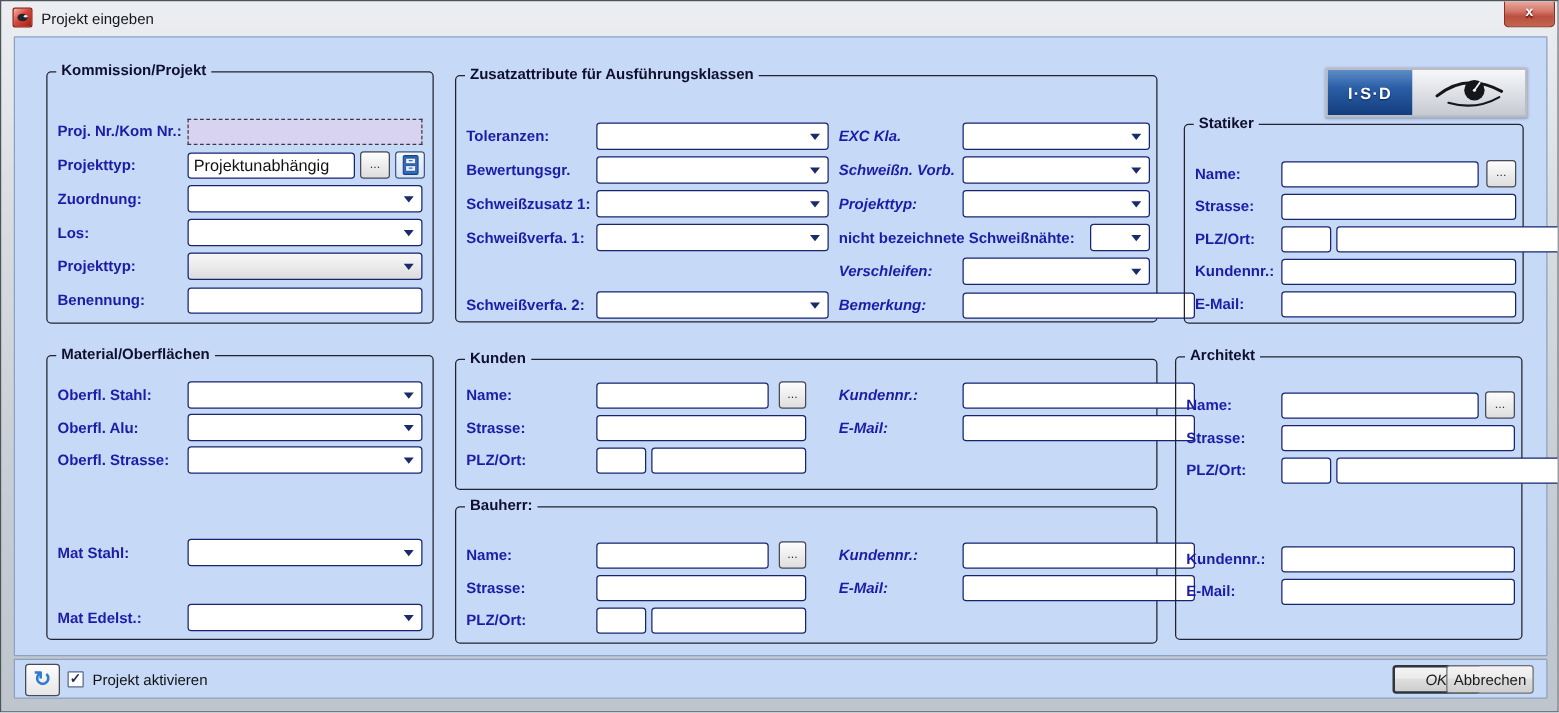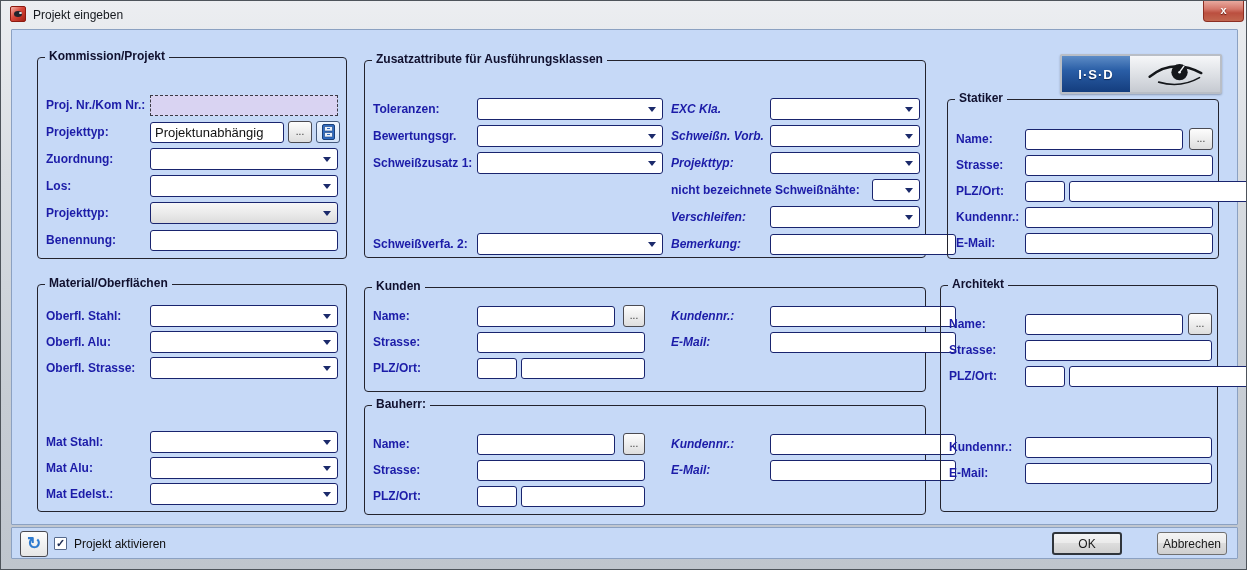--- a/index.html
+++ b/index.html
@@ -109,21 +109,21 @@
     font-size:11px; font-weight:bold; color:#1d2c52; line-height:11px; text-align:center;
   }
   .checkbox-label { position:absolute; left:62px; top:9px; font-size:12px; color:#111; }
 
   .btn {
     position:absolute; top:4px; width:70px; height:23px; font-size:12px; color:#1a1a1a;
     background:linear-gradient(180deg,#f4f4f4 0%,#ebebeb 45%,#dddddd 50%,#cfcfcf 100%);
     border:1px solid #707070; border-radius:3px; cursor:pointer;
     font-family:"Liberation Sans", sans-serif;
   }
-  .btn-ok { left:1040px; border:2px solid #30353b; }
+  .btn-ok { left:1102px; border:2px solid #30353b;font-style:italic; }
   .btn-cancel { left:1145px; }
 </style>
 </head>
 <body>
 
 <div class="window">
 
   <div class="titlebar">
     <div class="app-icon">
       <div class="mini-eye"></div>
@@ -214,20 +214,27 @@
           <span class="dd-arrow"></span>
         </div>
       </div>
       <div class="g-row" style="left:8px;top:91px;width:290px">
         <span class="lbl w100">Schweißzusatz 1:</span>
         <div class="dd" style="flex:1">
           <span class="dd-val"></span>
           <span class="dd-arrow"></span>
         </div>
       </div>
+      <div class="g-row" style="left:8px;top:118px;width:290px">
+        <span class="lbl w100">Schweißverfa. 1:</span>
+        <div class="dd" style="flex:1">
+          <span class="dd-val"></span>
+          <span class="dd-arrow"></span>
+        </div>
+      </div>
       <div class="g-row" style="left:8px;top:172px;width:290px">
         <span class="lbl w100">Schweißverfa. 2:</span>
         <div class="dd" style="flex:1">
           <span class="dd-val"></span>
           <span class="dd-arrow"></span>
         </div>
       </div>
 
       <div class="g-row" style="left:306px;top:37px;width:249px">
         <span class="lbl w95">EXC Kla.</span>
@@ -319,27 +326,20 @@
           <span class="dd-arrow"></span>
         </div>
       </div>
       <div class="g-row" style="left:8px;top:146px;width:294px">
         <span class="lbl w100">Mat Stahl:</span>
         <div class="dd" style="width:188px">
           <span class="dd-val"></span>
           <span class="dd-arrow"></span>
         </div>
       </div>
-      <div class="g-row" style="left:8px;top:172px;width:294px">
-        <span class="lbl w100">Mat Alu:</span>
-        <div class="dd" style="width:188px">
-          <span class="dd-val"></span>
-          <span class="dd-arrow"></span>
-        </div>
-      </div>
       <div class="g-row" style="left:8px;top:198px;width:294px">
         <span class="lbl w100">Mat Edelst.:</span>
         <div class="dd" style="width:188px">
           <span class="dd-val"></span>
           <span class="dd-arrow"></span>
         </div>
       </div>
     </div>
 
     <div class="group" style="left:352px;top:257px;width:562px;height:105px">

